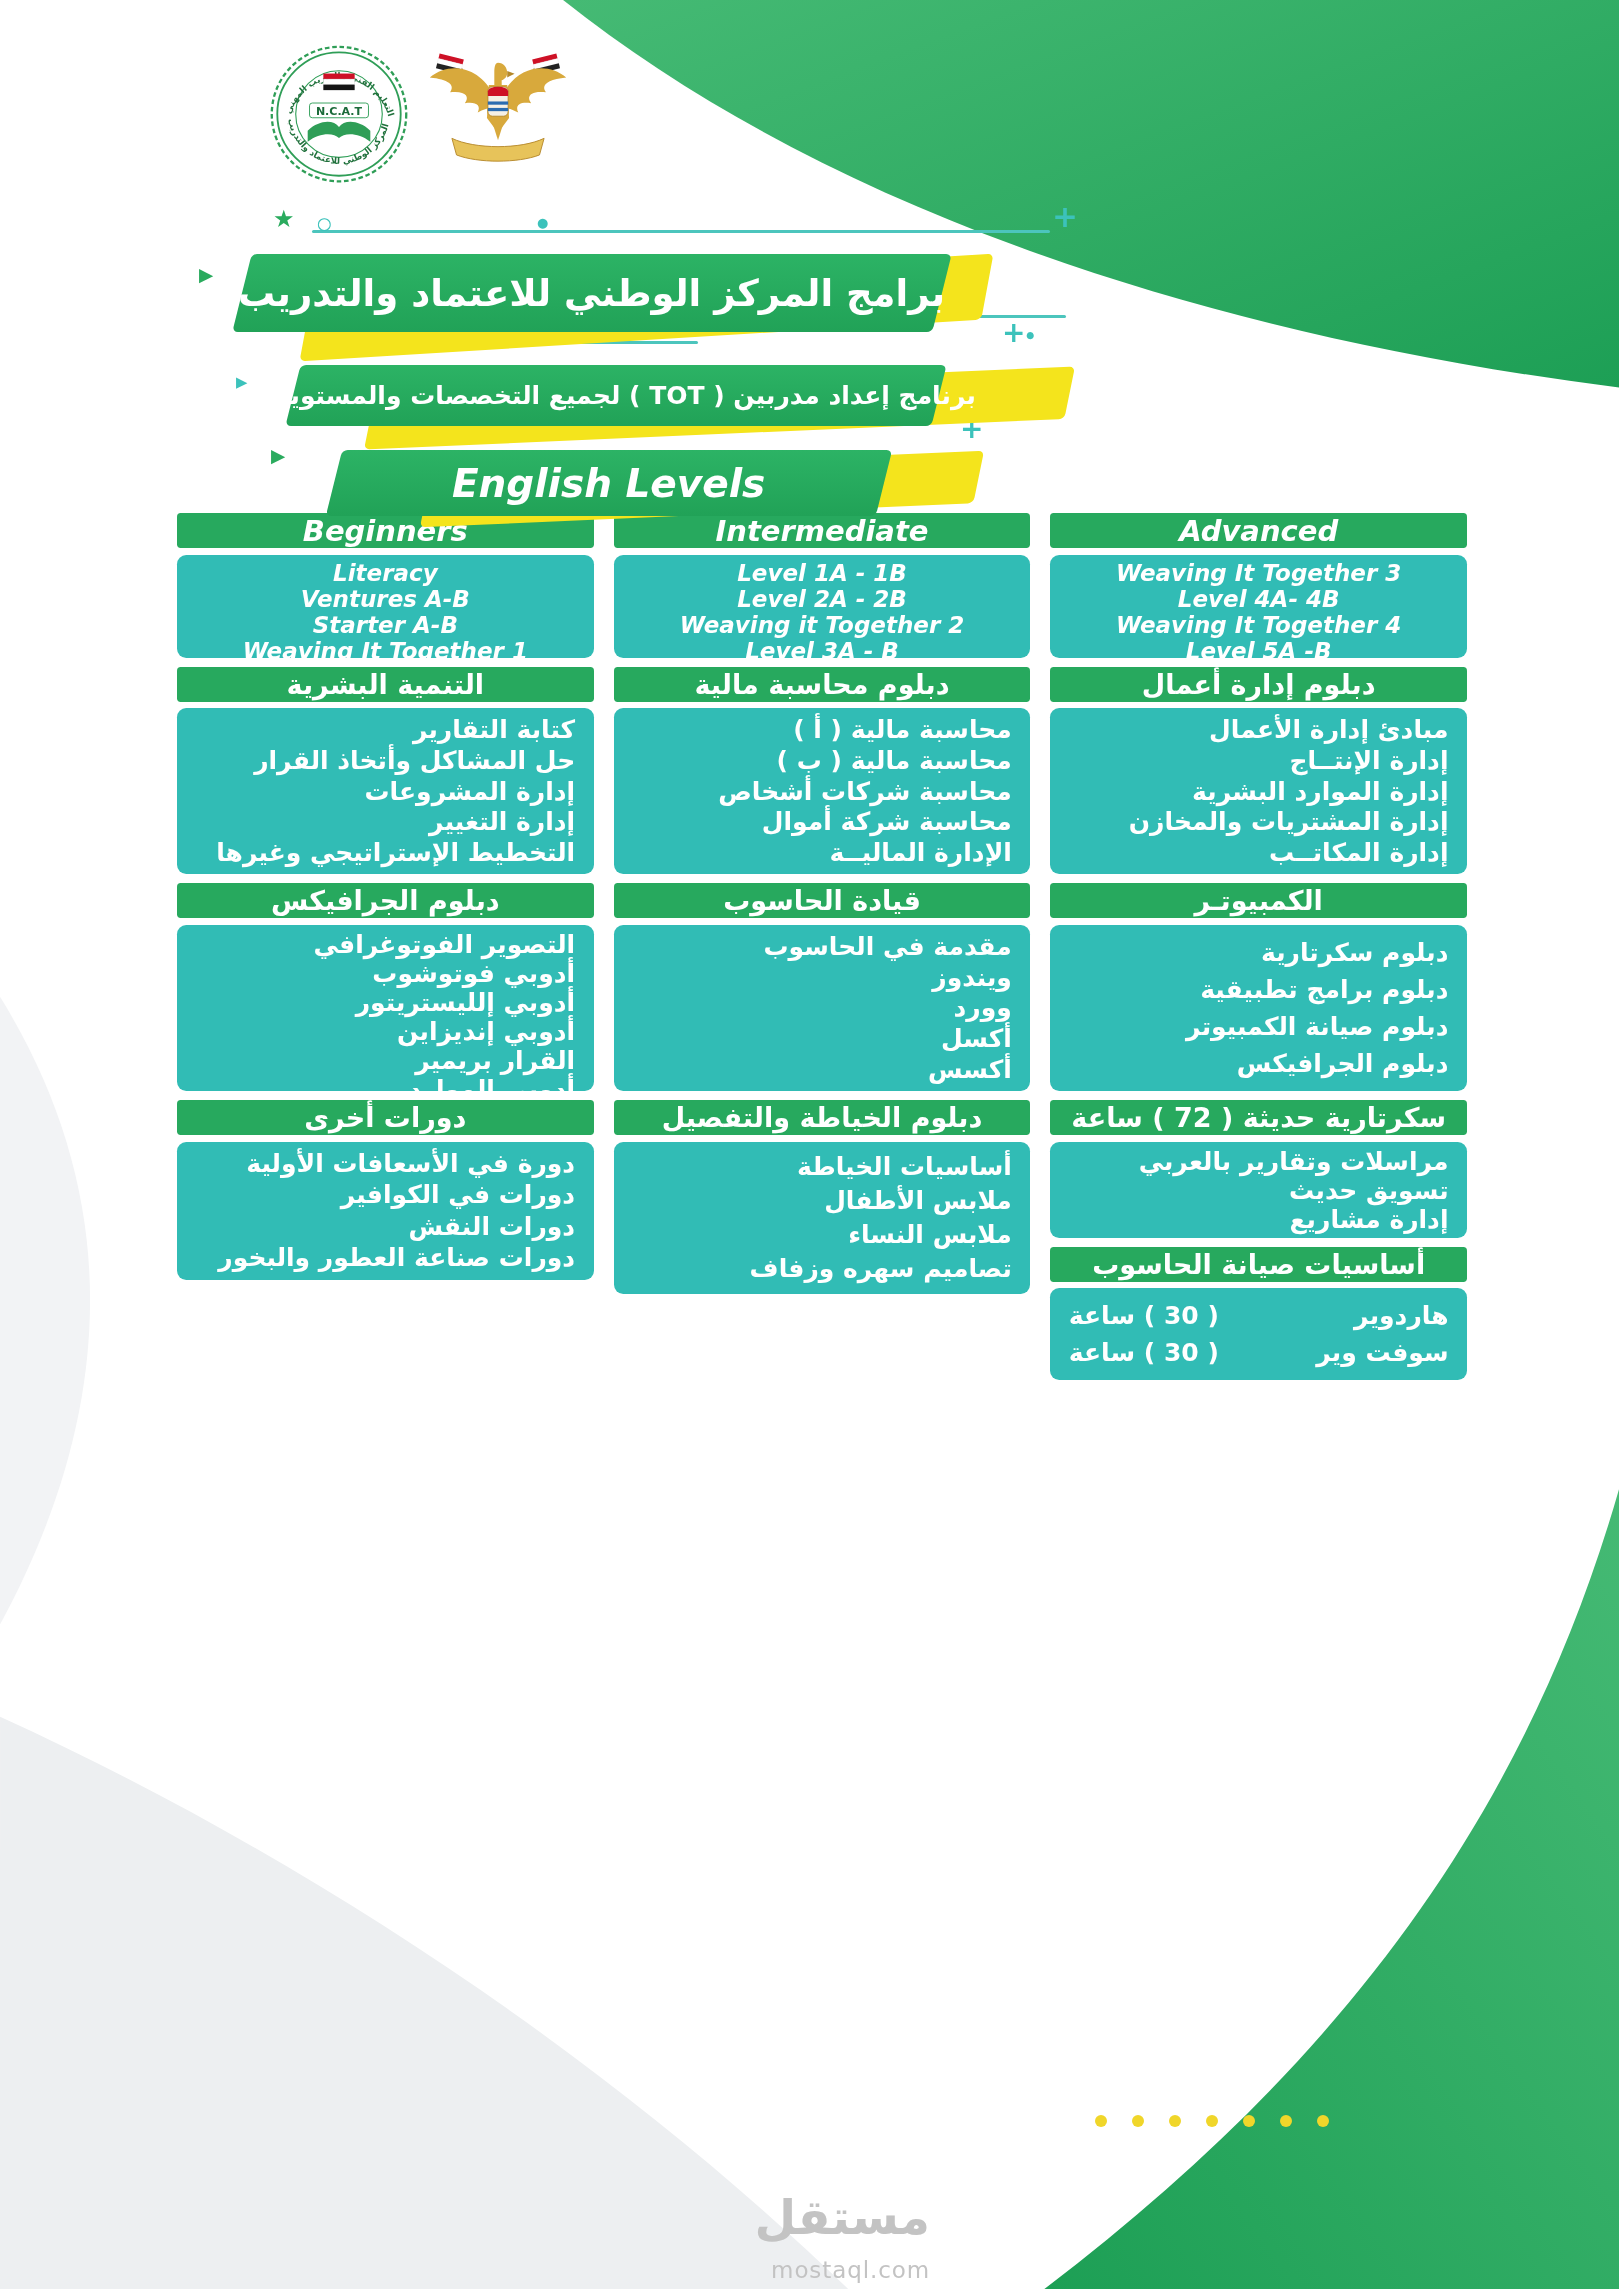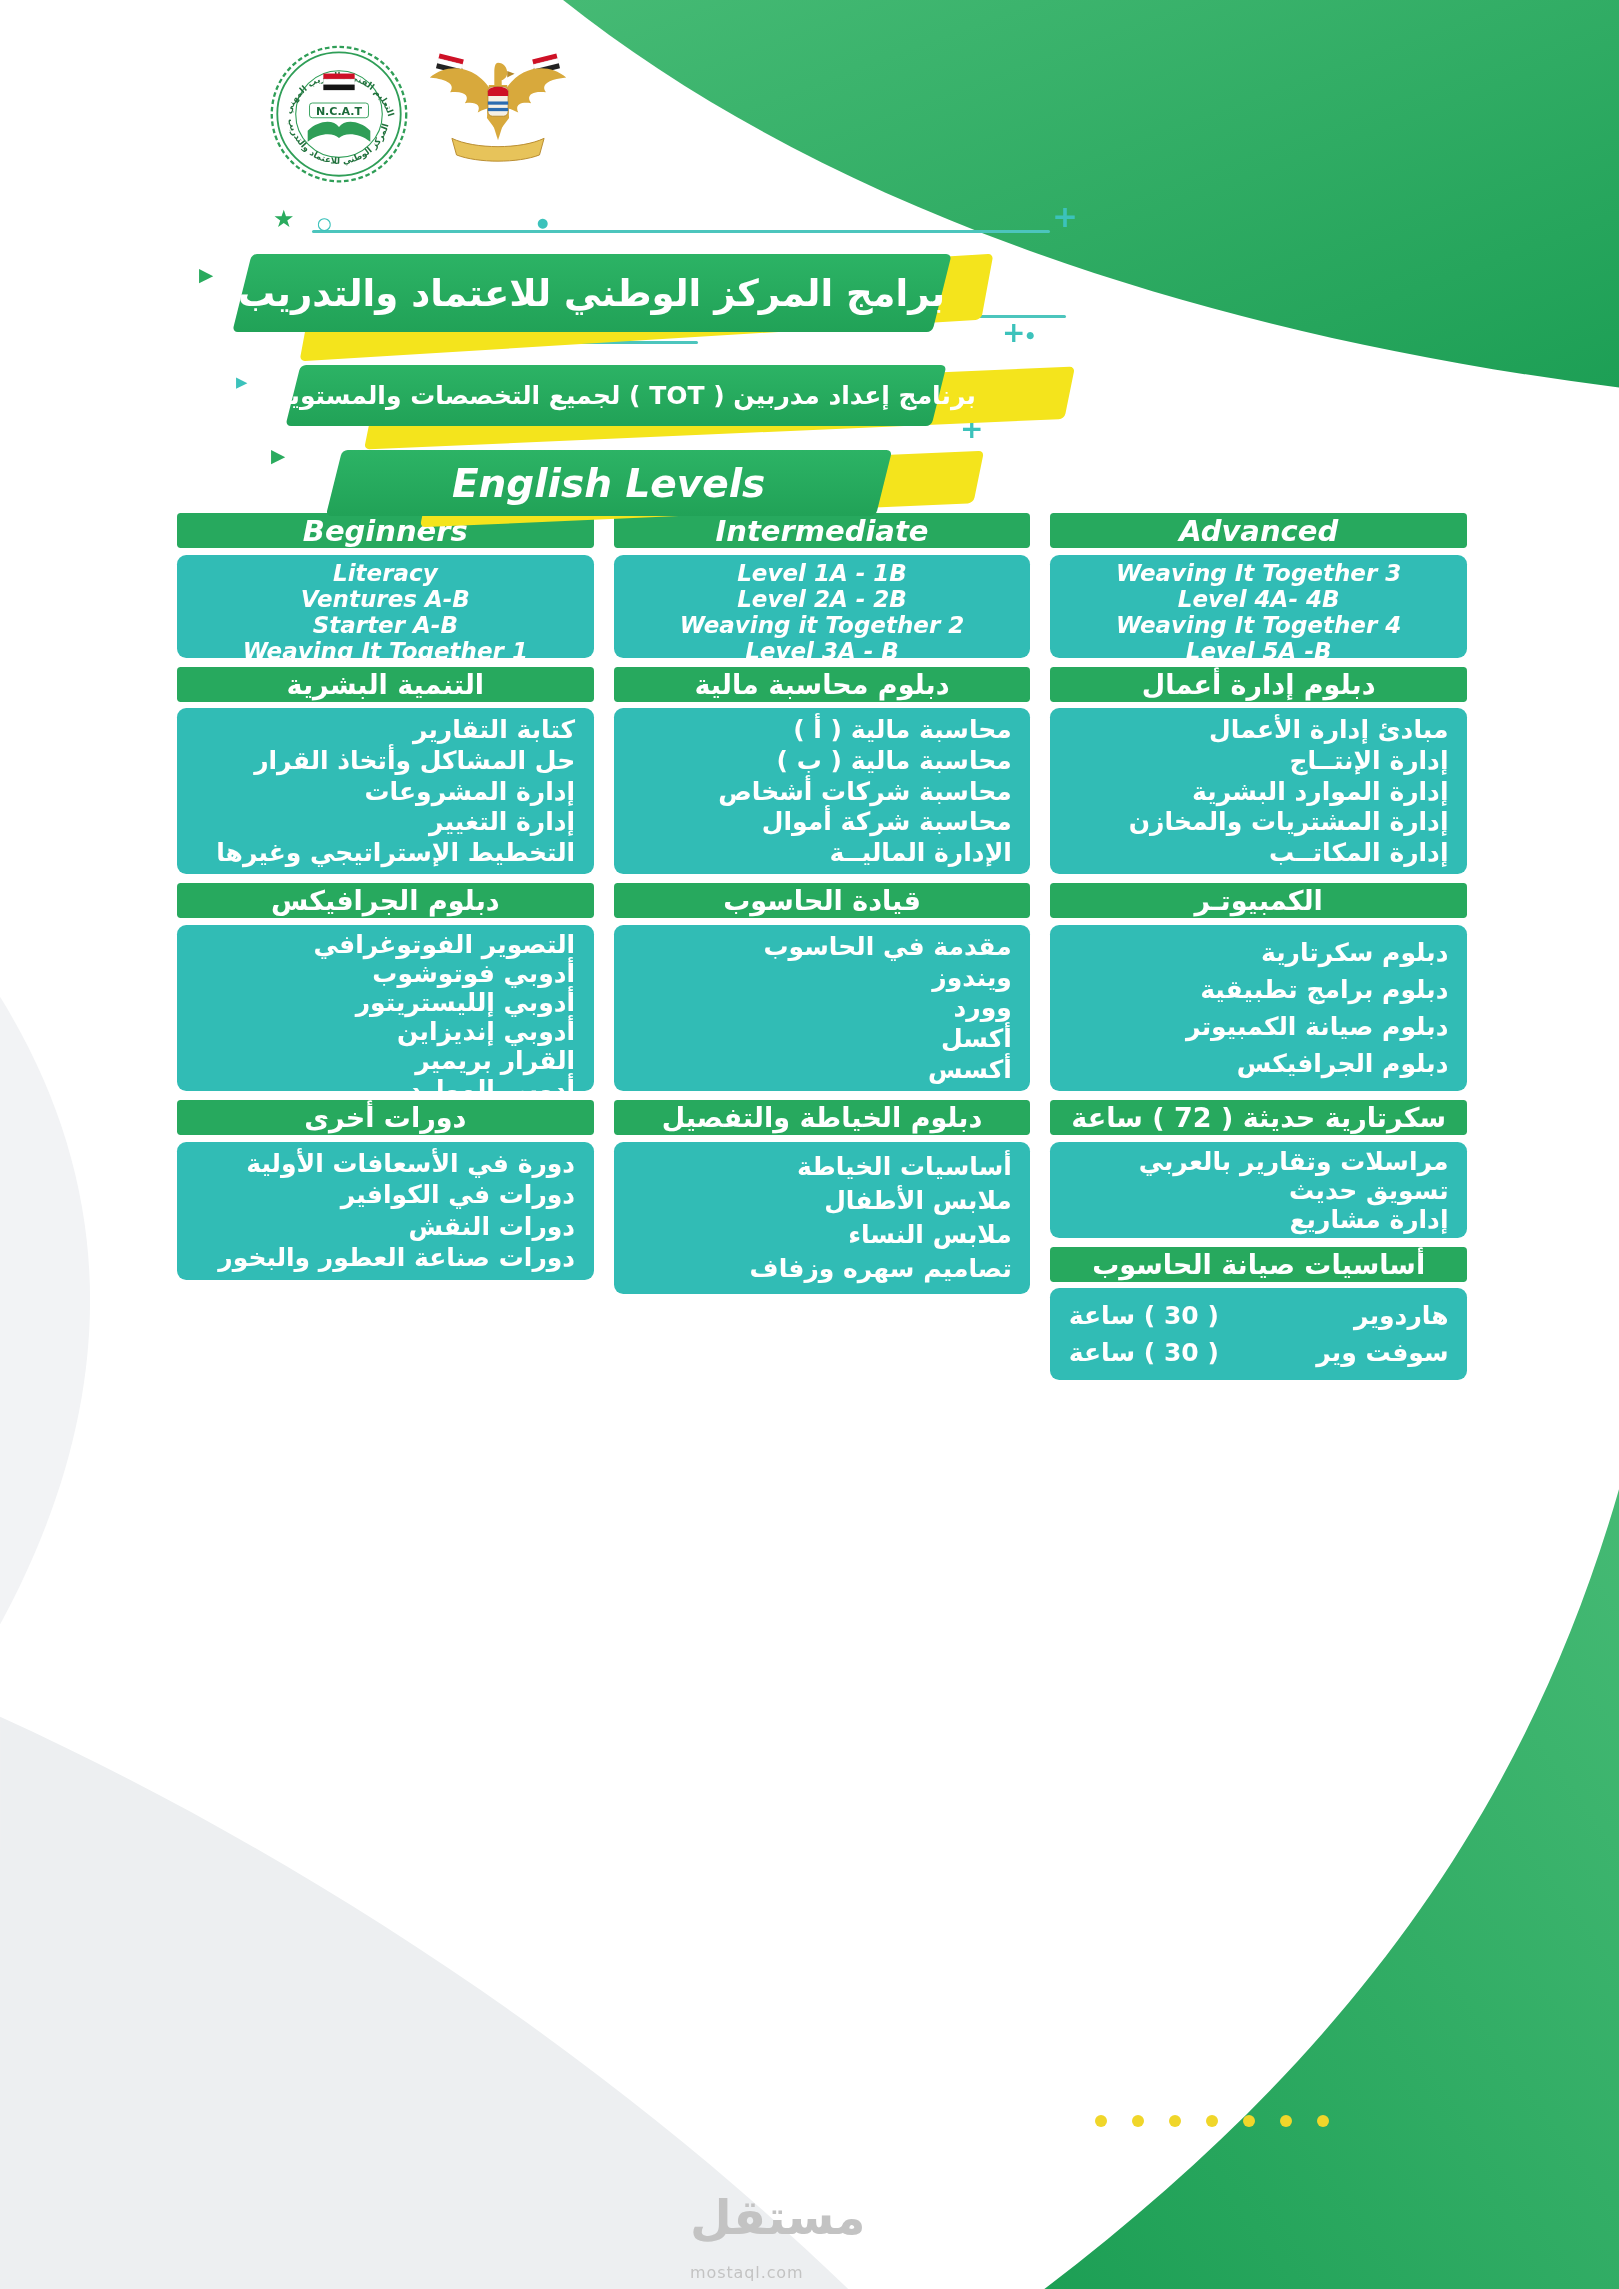--- a/index.html
+++ b/index.html
@@ -49,23 +49,23 @@
   .item{white-space:nowrap;font-size:25px}
   .box.en .item{font-size:23px}
   .row2{display:flex;justify-content:space-between;font-size:25px;white-space:nowrap}
   .h112{height:103px}.h180{height:166px}.h150{height:138px}.h158{height:152px}.h104{height:96px}.h100{height:92px}
 
   
   .ydots{position:absolute;left:1095px;top:2115px;display:flex;gap:25px;z-index:3}
   .ydot{width:12px;height:12px;border-radius:50%;background:#f0d62a}
 
   
-  .watermark{position:absolute;left:690px;top:2189px;width:240px;text-align:left;color:#c3c3c3;z-index:4}
+  .watermark{position:absolute;left:690px;top:2189px;width:240px;text-align:right;color:#c3c3c3;z-index:4}
   .wm-ar{font-size:48px;font-weight:bold;direction:rtl}
-  .wm-en{font-size:16px;letter-spacing:0.9px;margin-top:18px}
+  .wm-en{font-size:23px;letter-spacing:0.9px;margin-top:12px}
 </style>
 </head>
 <body>
 
 <div class="page">
 
   <svg class="bg" width="1620" height="2290" viewBox="0 0 1755 2481">
     <defs>
       <linearGradient id="g1" x1="0" y1="0" x2="1" y2="1">
         <stop offset="0" stop-color="#45ba74"></stop>

